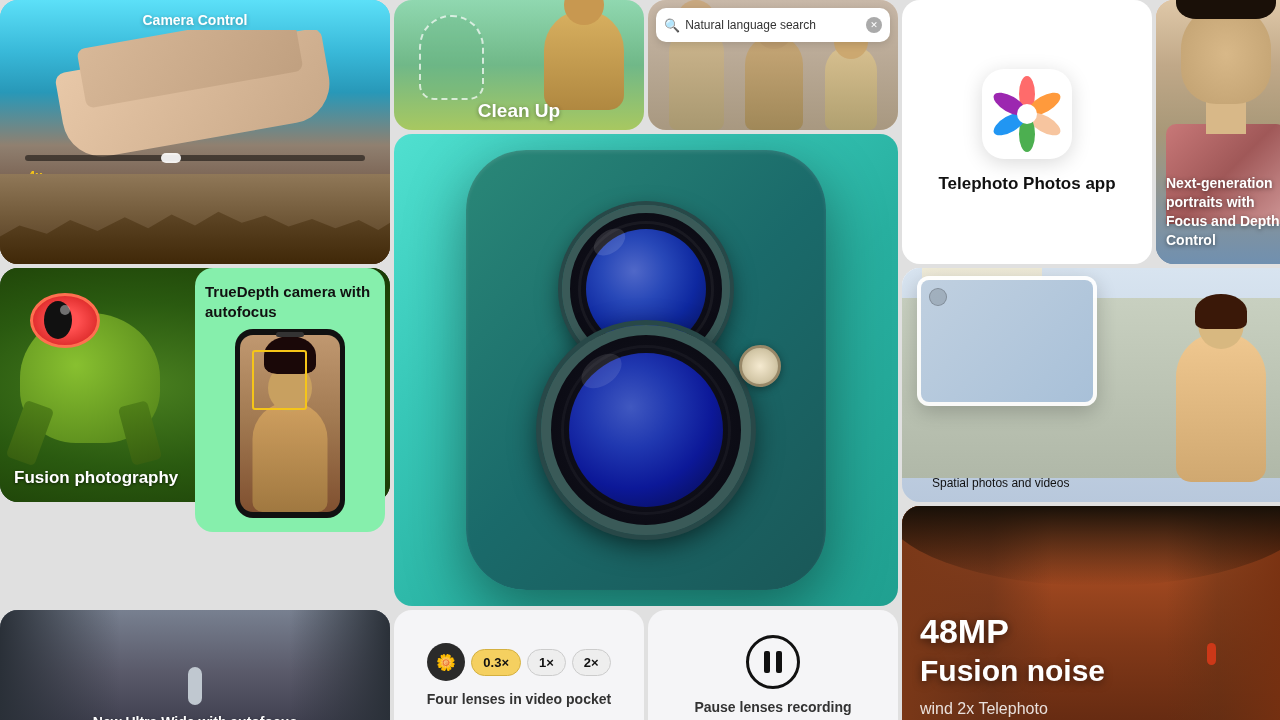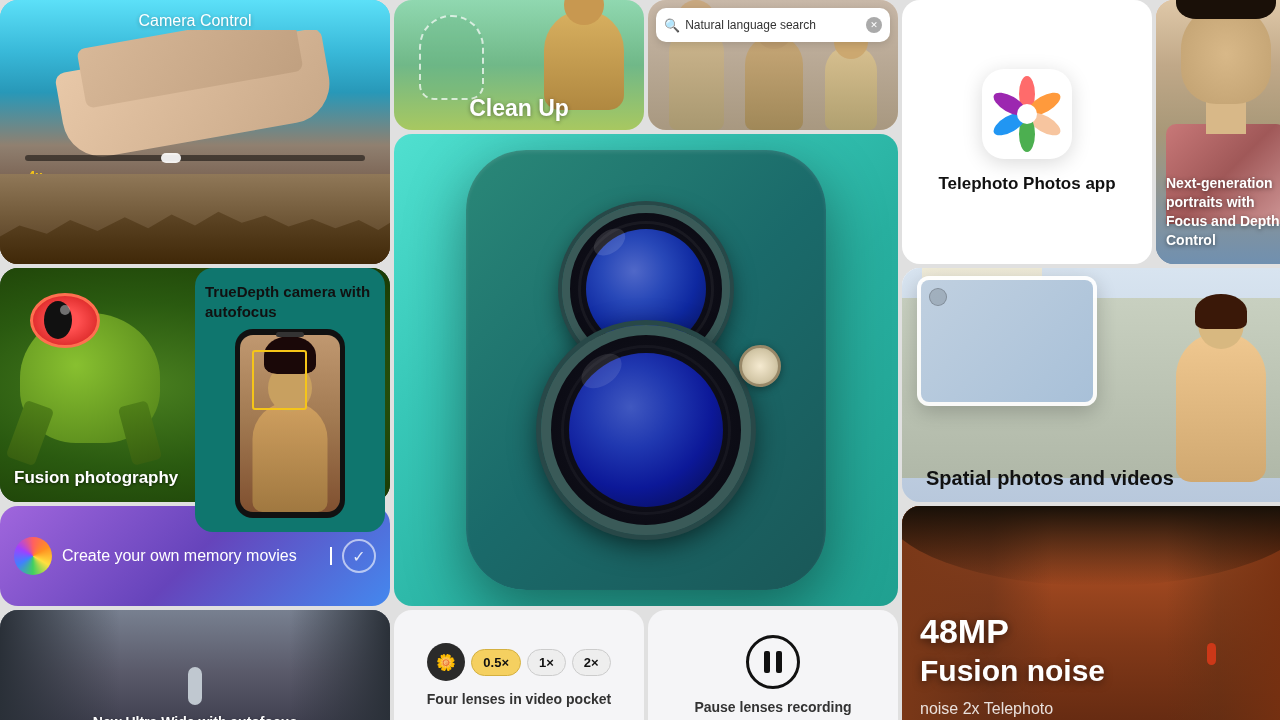--- a/index.html
+++ b/index.html
@@ -49,21 +49,21 @@
     </div>
 
     <div style="position:absolute;top:155px;left:25px;right:25px;height:6px;background:rgba(0,0,0,0.5);border-radius:3px;">
       <div style="position:absolute;left:40%;top:-2px;width:20px;height:10px;background:rgba(255,255,255,0.9);border-radius:5px;"></div>
     </div>
     <div style="position:absolute;top:168px;left:28px;color:#f5c518;font-size:13px;font-weight:600;">4x</div>
 
     <div style="position:absolute;bottom:0;left:0;right:0;height:90px;background:linear-gradient(180deg,#907858 0%,#705838 50%,#503820 100%);">
       <div style="position:absolute;bottom:0;left:0;right:0;height:55px;background:linear-gradient(180deg,#604828 0%,#402808 100%);clip-path:polygon(0 50%,5% 30%,12% 45%,18% 20%,25% 40%,32% 15%,38% 35%,44% 10%,50% 30%,56% 5%,62% 25%,68% 12%,74% 32%,80% 18%,86% 35%,92% 20%,97% 38%,100% 25%,100% 100%,0 100%);"></div>
     </div>
-    <div style="position:absolute;top:12px;left:0;right:0;text-align:center;color:white;font-size:16px;font-weight:400;text-shadow:0 1px 4px rgba(0,0,0,0.3);">Camera Control</div>
+    <div style="position:absolute;top:12px;left:0;right:0;text-align:center;color:white;font-size:14px;font-weight:700;text-shadow:0 1px 4px rgba(0,0,0,0.3);">Camera Control</div>
   </div>
 
   <div class="cell" style="grid-column:1;grid-row:3/5;background:linear-gradient(135deg,#1a4010 0%,#0a2808 100%);position:relative;overflow:hidden;">
     <div style="position:absolute;inset:0;background:radial-gradient(ellipse at 35% 50%,#4a8020 0%,#2a5a10 50%,#1a3a05 100%);">
     </div>
 
     <div style="position:absolute;left:10px;top:15px;width:185px;height:200px;">
 
       <div style="position:absolute;width:140px;height:130px;left:10px;top:30px;background:radial-gradient(ellipse at 40% 40%,#88c030 0%,#508018 100%);border-radius:50% 50% 40% 40%;"></div>
 
@@ -72,27 +72,20 @@
       <div style="position:absolute;width:28px;height:38px;left:34px;top:18px;background:#111;border-radius:50%;"></div>
 
       <div style="position:absolute;width:10px;height:10px;left:50px;top:22px;background:rgba(255,255,255,0.4);border-radius:50%;"></div>
 
       <div style="position:absolute;width:30px;height:60px;left:5px;top:120px;background:linear-gradient(180deg,#508018 0%,#386010 100%);border-radius:5px;transform:rotate(20deg);"></div>
       <div style="position:absolute;width:30px;height:60px;right:40px;top:120px;background:linear-gradient(180deg,#508018 0%,#386010 100%);border-radius:5px;transform:rotate(-15deg);"></div>
     </div>
     <div style="position:absolute;bottom:14px;left:14px;color:white;font-size:17px;font-weight:700;text-shadow:0 1px 3px rgba(0,0,0,0.6);">Fusion photography</div>
   </div>
 
-  <div class="cell" style="grid-column:1;grid-row:5;background:linear-gradient(135deg,#a066dd 0%,#6644bb 50%,#4488ee 100%);display:flex;align-items:center;padding:14px;gap:10px;">
-    <div style="width:38px;height:38px;border-radius:50%;background:conic-gradient(from 0deg,#ff6060,#ff9020,#ffe040,#40d060,#4080ff,#a040ff,#ff6060);flex-shrink:0;">
-    </div>
-    <div style="flex:1;color:white;font-size:16px;font-weight:400;">Create your own memory movies</div>
-      <span style="display:inline-block;width:2px;height:18px;background:white;vertical-align:middle;"></span>
-    <div style="width:34px;height:34px;border-radius:50%;border:2px solid rgba(255,255,255,0.6);display:flex;align-items:center;justify-content:center;color:rgba(255,255,255,0.85);font-size:16px;flex-shrink:0;">✓</div>
-  </div>
 
   <div class="cell" style="grid-column:1;grid-row:6;background:#505860;position:relative;overflow:hidden;">
     <div style="position:absolute;inset:0;background:linear-gradient(180deg,#788090 0%,#585868 50%,#383848 100%);">
     </div>
     <div style="position:absolute;left:0;top:0;width:120px;height:100%;background:linear-gradient(90deg,#2a3038 0%,rgba(40,48,56,0) 100%);">
     </div>
     <div style="position:absolute;right:0;top:0;width:100px;height:100%;background:linear-gradient(270deg,#2a3038 0%,rgba(40,48,56,0) 100%);">
     </div>
     <div style="position:absolute;bottom:35px;left:50%;transform:translateX(-50%);width:14px;height:38px;background:#c0c8d0;border-radius:7px;">
     </div>
@@ -105,21 +98,21 @@
 
     <div style="position:absolute;bottom:30px;left:25px;width:65px;height:85px;border:2px dashed rgba(255,255,255,0.7);border-radius:32px 32px 15px 15px;background:rgba(100,180,130,0.3);">
     </div>
 
     <div style="position:absolute;bottom:20px;right:20px;width:80px;height:100px;background:linear-gradient(180deg,#d8b060 0%,#b08840 100%);border-radius:40px 40px 15px 15px;">
       <div style="position:absolute;top:-25px;left:50%;transform:translateX(-50%);width:40px;height:40px;background:#c89850;border-radius:50%;"></div>
     </div>
 
     <div style="position:absolute;top:0;left:0;right:0;height:60px;background:linear-gradient(180deg,#80d0f0 0%,#60b8e0 100%);z-index:-1;">
     </div>
-    <div style="position:absolute;bottom:8px;left:0;right:0;text-align:center;color:white;font-size:23px;font-weight:700;text-shadow:0 1px 4px rgba(0,0,0,0.4);">Clean Up</div>
+    <div style="position:absolute;bottom:8px;left:0;right:0;text-align:center;color:white;font-size:19px;font-weight:700;text-shadow:0 1px 4px rgba(0,0,0,0.4);">Clean Up</div>
   </div>
 
   <div class="cell" style="grid-column:3;grid-row:1;background:#e8d8c8;position:relative;overflow:hidden;">
     <div style="position:absolute;inset:0;background:linear-gradient(180deg,#c8b8a8 0%,#a89880 100%);">
     </div>
 
     <div style="position:absolute;bottom:0;left:0;right:0;height:115px;display:flex;justify-content:space-around;align-items:flex-end;padding:0 10px;">
       <div style="width:55px;height:105px;background:linear-gradient(180deg,#d0b890 0%,#a89870 100%);border-radius:27px 27px 8px 8px;">
         <div style="margin:-25px auto 0;width:38px;height:38px;background:#c8a880;border-radius:50%;"></div>
       </div>
@@ -233,52 +226,52 @@
       </div>
       <div style="position:absolute;top:12px;left:12px;width:18px;height:18px;border-radius:50%;background:rgba(0,0,0,0.15);border:1.5px solid rgba(0,0,0,0.2);">
       </div>
     </div>
 
     <div style="position:absolute;bottom:20px;right:30px;width:90px;height:150px;background:linear-gradient(180deg,#f0c890 0%,#d0a870 100%);border-radius:45px 45px 15px 15px;">
       <div style="position:absolute;top:-28px;left:50%;transform:translateX(-50%);width:45px;height:45px;background:#d8b880;border-radius:50%;"></div>
 
       <div style="position:absolute;top:-38px;left:50%;transform:translateX(-50%);width:52px;height:35px;background:#3a1808;border-radius:50% 50% 20% 20%;"></div>
     </div>
-    <div style="position:absolute;bottom:12px;left:24px;color:#111;font-size:20px;font-weight:700;">Spatial photos and videos</div>
+    <div style="position:absolute;bottom:12px;left:30px;color:#111;font-size:12px;font-weight:400;">Spatial photos and videos</div>
   </div>
 
   <div class="cell" style="grid-column:4/6;grid-row:5/7;background:#1a0a04;position:relative;overflow:hidden;">
 
     <div style="position:absolute;inset:0;background:linear-gradient(180deg,#c06030 0%,#a04820 30%,#803818 60%,#602810 100%);">
     </div>
 
     <div style="position:absolute;left:0;top:0;width:150px;height:100%;background:linear-gradient(90deg,#7a3818 0%,rgba(100,48,24,0.6) 60%,transparent 100%);">
     </div>
     <div style="position:absolute;right:0;top:0;width:130px;height:100%;background:linear-gradient(270deg,#783010 0%,rgba(100,48,20,0.5) 60%,transparent 100%);">
     </div>
 
     <div style="position:absolute;top:0;left:0;right:0;height:80px;background:linear-gradient(180deg,#181008 0%,rgba(30,16,8,0) 100%);clip-path:ellipse(55% 100% at 50% 0%);">
     </div>
 
     <div style="position:absolute;bottom:75px;right:80px;width:9px;height:22px;background:#cc3818;border-radius:5px;">
     </div>
     <div style="position:absolute;bottom:52px;left:18px;color:white;font-size:34px;font-weight:800;line-height:1.1;text-shadow:0 2px 8px rgba(0,0,0,0.5);">
       48MP<br><span style="font-size:30px;">Fusion noise</span>
     </div>
-    <div style="position:absolute;bottom:22px;left:18px;color:rgba(255,255,255,0.85);font-size:16px;font-weight:500;">noise 2x Telephoto</div>
+    <div style="position:absolute;bottom:22px;left:18px;color:rgba(255,255,255,0.85);font-size:16px;font-weight:500;">wind 2x Telephoto</div>
   </div>
 
   <div class="cell" style="grid-column:2;grid-row:6;background:#f5f5f7;display:flex;flex-direction:column;align-items:center;justify-content:center;gap:10px;padding:12px;">
     <div style="display:flex;align-items:center;gap:6px;">
 
       <div style="width:38px;height:38px;background:#2a2a2a;border-radius:50%;display:flex;align-items:center;justify-content:center;font-size:16px;color:white;">
         🌼
       </div>
 
-      <div style="background:#f5d060;border:1.5px solid #d4b040;border-radius:20px;padding:5px 11px;font-size:13px;font-weight:600;color:#111;">0.5×</div>
+      <div style="background:#f5d060;border:1.5px solid #d4b040;border-radius:20px;padding:5px 11px;font-size:13px;font-weight:600;color:#111;">0.3×</div>
 
       <div style="background:#eeeeee;border:1.5px solid #cccccc;border-radius:20px;padding:5px 11px;font-size:13px;font-weight:600;color:#111;">1×</div>
 
       <div style="background:#eeeeee;border:1.5px solid #cccccc;border-radius:20px;padding:5px 11px;font-size:13px;font-weight:600;color:#111;">2×</div>
     </div>
     <div style="font-size:14px;font-weight:600;color:#333;text-align:center;">Four lenses in video pocket</div>
   </div>
 
   <div class="cell" style="grid-column:3;grid-row:6;background:#f5f5f7;display:flex;flex-direction:column;align-items:center;justify-content:center;gap:10px;padding:12px;">
     <div style="width:54px;height:54px;border-radius:50%;border:3.5px solid #111;display:flex;align-items:center;justify-content:center;">
@@ -294,21 +287,21 @@
 
 <style>
   
   
   .truedepth-overlay {
     position: fixed;
     top: calc(130px*2 + 8px);  
     left: 195px;
     width: 190px;
     height: calc(130px*2 + 4px);
-    background: #0f766e;
+    background: #86efac;
     border-radius: 18px;
     overflow: hidden;
     display: flex;
     flex-direction: column;
     padding: 14px 10px;
     gap: 6px;
   }
 </style>
 
 <div class="truedepth-overlay">

